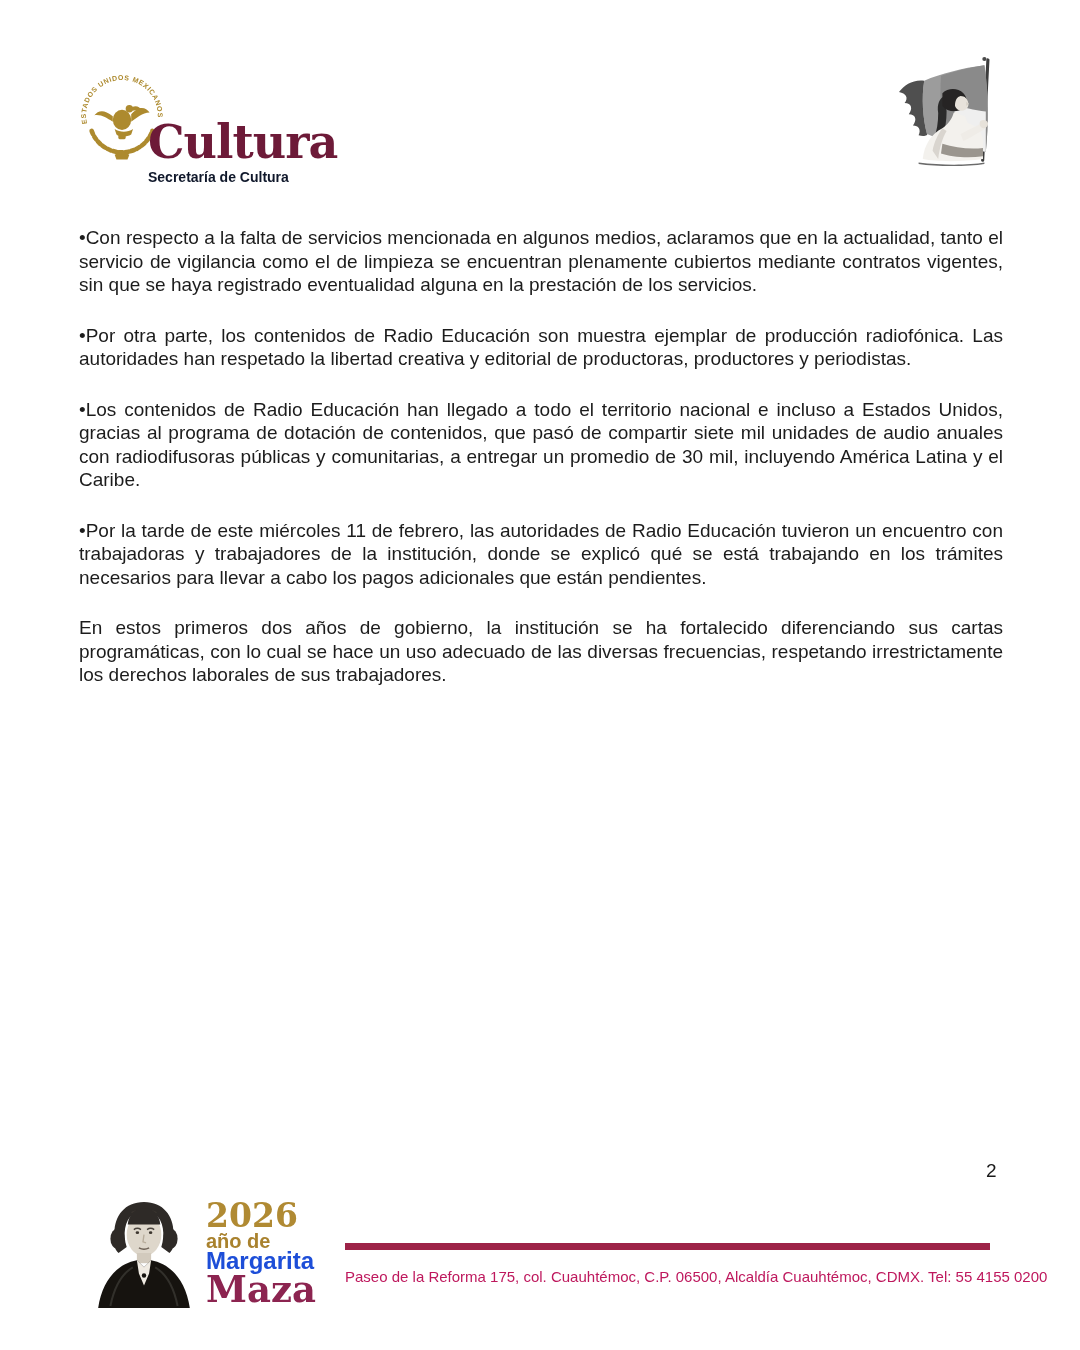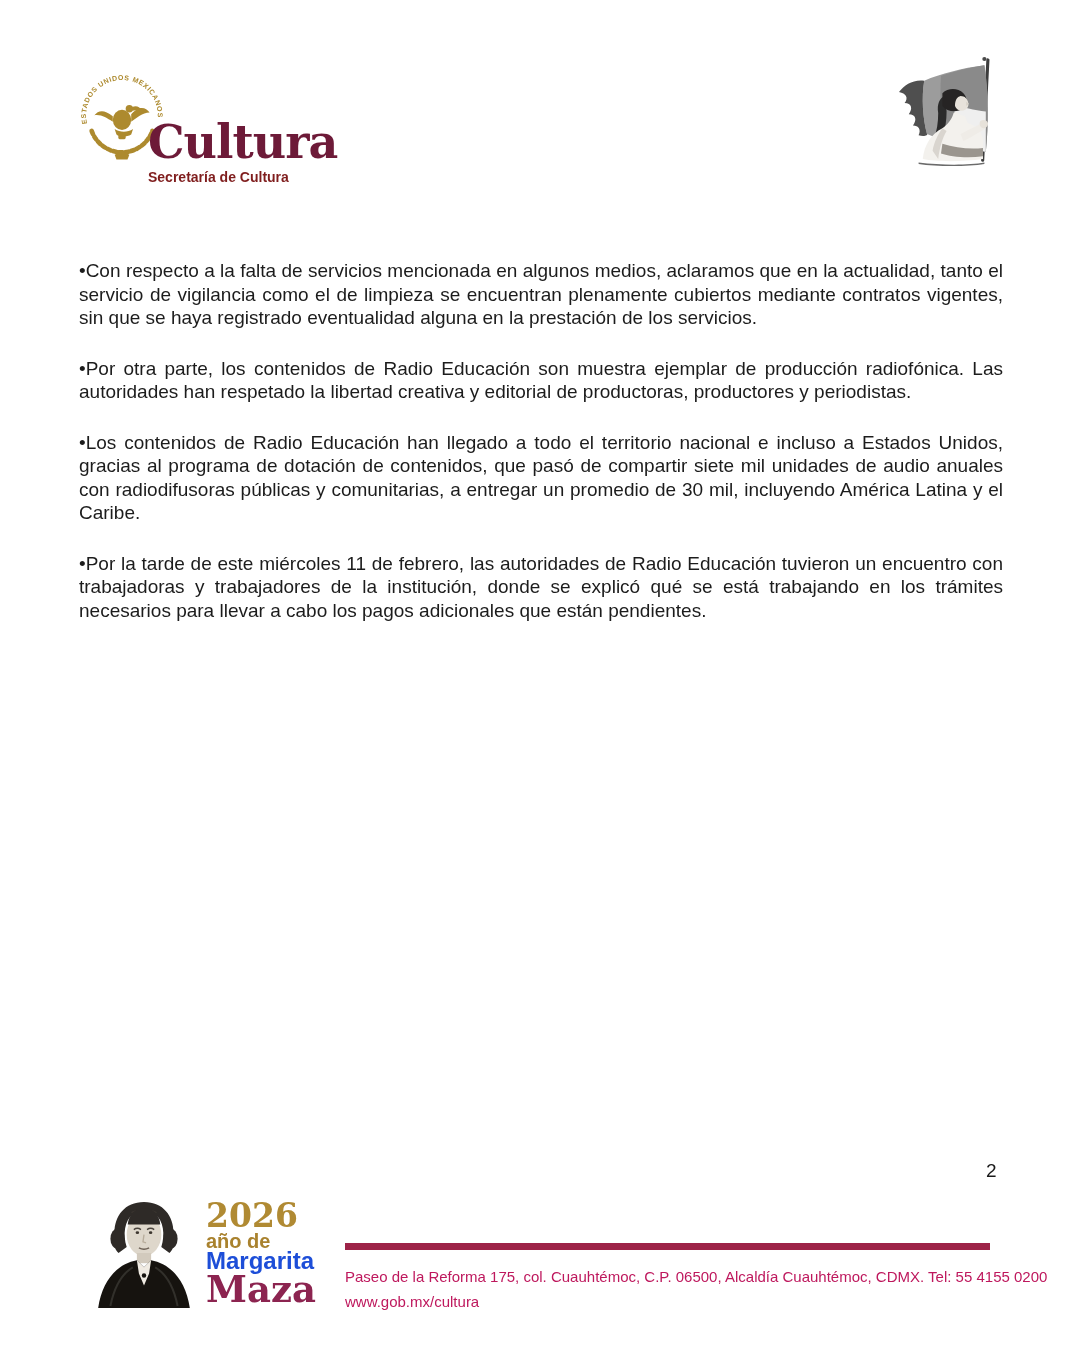--- a/index.html
+++ b/index.html
@@ -20,28 +20,28 @@
     font-weight:bold;
     font-size:46px;
     line-height:48px;
     letter-spacing:-1px;
     color:#6D1A38;
   }
   .wordmark-sub {
     margin-top:3px;
     font-size:14px;
     font-weight:bold;
-    color:#7f1d1d;
+    color:#0f172a;
   }
   .header-art { position:absolute; left:878px; top:50px; width:140px; height:130px; }
 
   
   .body-text {
     position:absolute;
-    left:79px; top:259px;
+    left:79px; top:226px;
     width:924px;
     color:#1c1c1c;
     font-size:19px;
     line-height:23.5px;
     text-align:justify;
   }
   .body-text p { margin:0 0 27px 0; }
 
   
   .page-number {
@@ -156,20 +156,21 @@
 
       <path d="M58,153 C90,157 130,157 152,153 L152,155 C128,159 84,159 58,155 Z" fill="#6b6b6b"></path>
     </svg>
   </div>
 
   <div class="body-text">
     <p>•Con respecto a la falta de servicios mencionada en algunos medios, aclaramos que en la actualidad, tanto el servicio de vigilancia como el de limpieza se encuentran plenamente cubiertos mediante contratos vigentes, sin que se haya registrado eventualidad alguna en la prestación de los servicios.</p>
     <p>•Por otra parte, los contenidos de Radio Educación son muestra ejemplar de producción radiofónica. Las autoridades han respetado la libertad creativa y editorial de productoras, productores y periodistas.</p>
     <p>•Los contenidos de Radio Educación han llegado a todo el territorio nacional e incluso a Estados Unidos, gracias al programa de dotación de contenidos, que pasó de compartir siete mil unidades de audio anuales con radiodifusoras públicas y comunitarias, a entregar un promedio de 30 mil, incluyendo América Latina y el Caribe.</p>
     <p>•Por la tarde de este miércoles 11 de febrero, las autoridades de Radio Educación tuvieron un encuentro con trabajadoras y trabajadores de la institución, donde se explicó qué se está trabajando en los trámites necesarios para llevar a cabo los pagos adicionales que están pendientes.</p>
+    <p>En estos primeros dos años de gobierno, la institución se ha fortalecido diferenciando sus cartas programáticas, con lo cual se hace un uso adecuado de las diversas frecuencias, respetando irrestrictamente los derechos laborales de sus trabajadores.</p>
   </div>
 
   <div class="page-number">2</div>
 
   <div>
 
     <div class="footer-logo">
 
       <svg class="portrait" viewBox="0 0 110 110" aria-hidden="true">
 
@@ -202,17 +203,16 @@
         <div class="anode">año de</div>
         <div class="marg">Margarita</div>
         <div class="maza">Maza</div>
       </div>
     </div>
 
     <div class="footer-bar"></div>
 
     <div class="footer-address">
       <div>Paseo de la Reforma 175, col. Cuauhtémoc, C.P. 06500, Alcaldía Cuauhtémoc, CDMX. Tel: 55 4155 0200</div>
-      <div>www.gob.mx/cultura</div>
     </div>
   </div>
 
 </div>
 
 </body></html>

